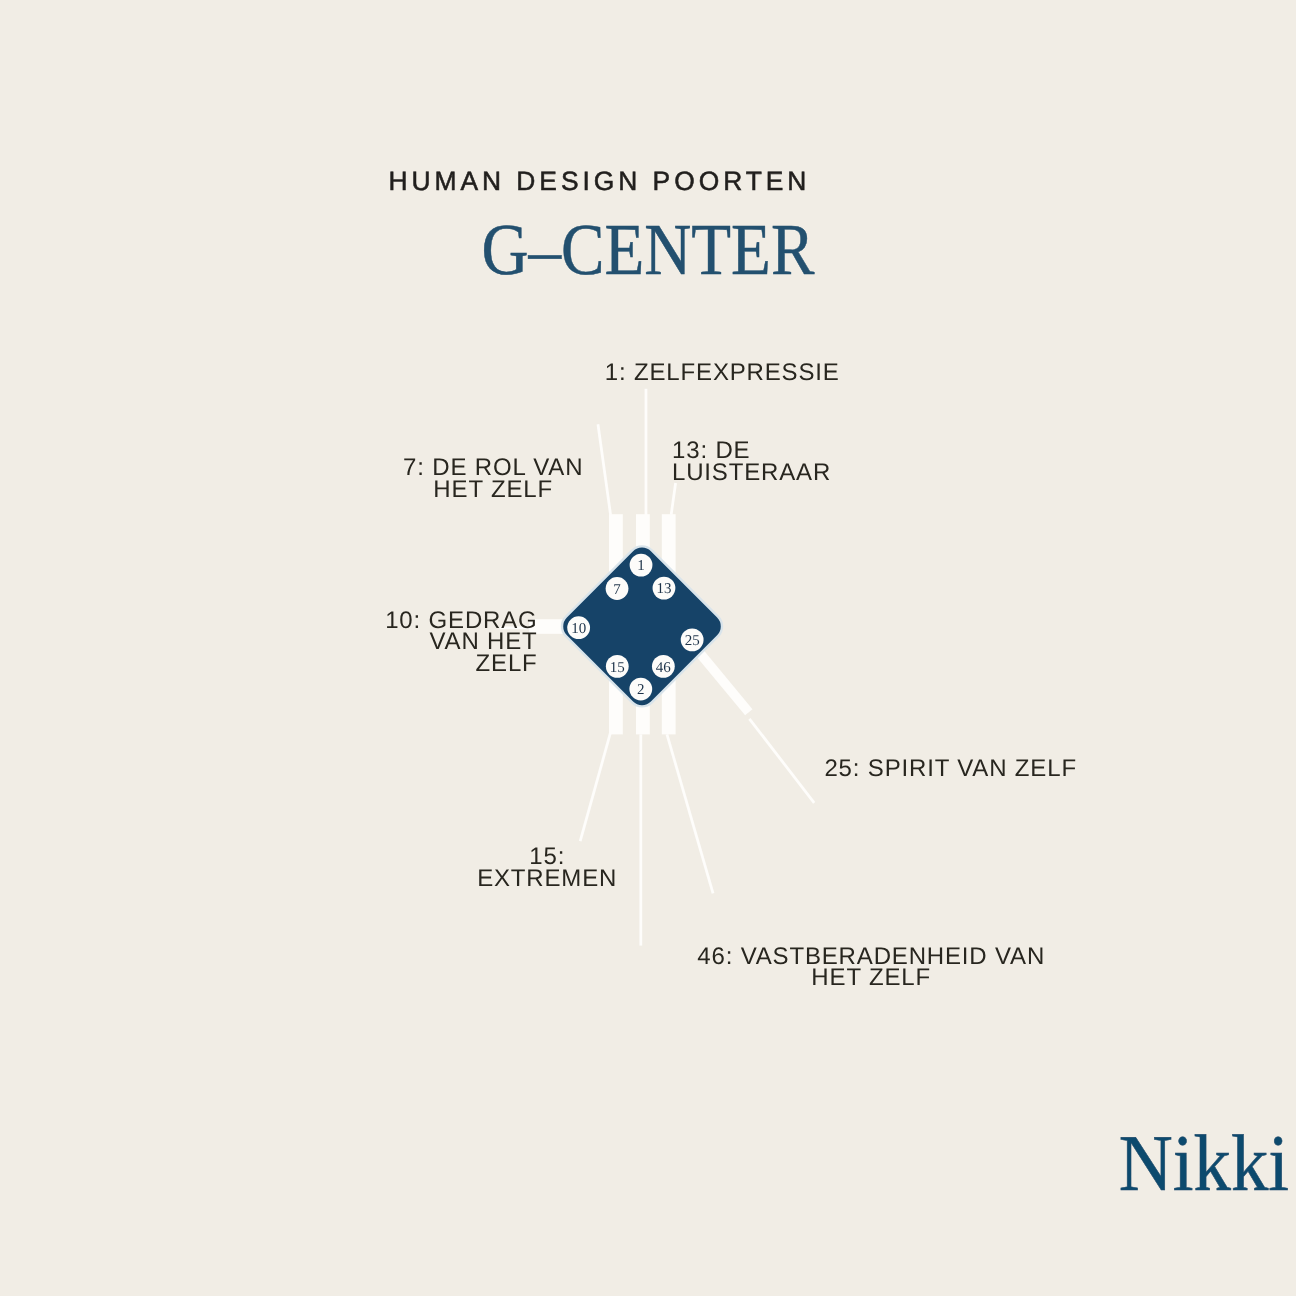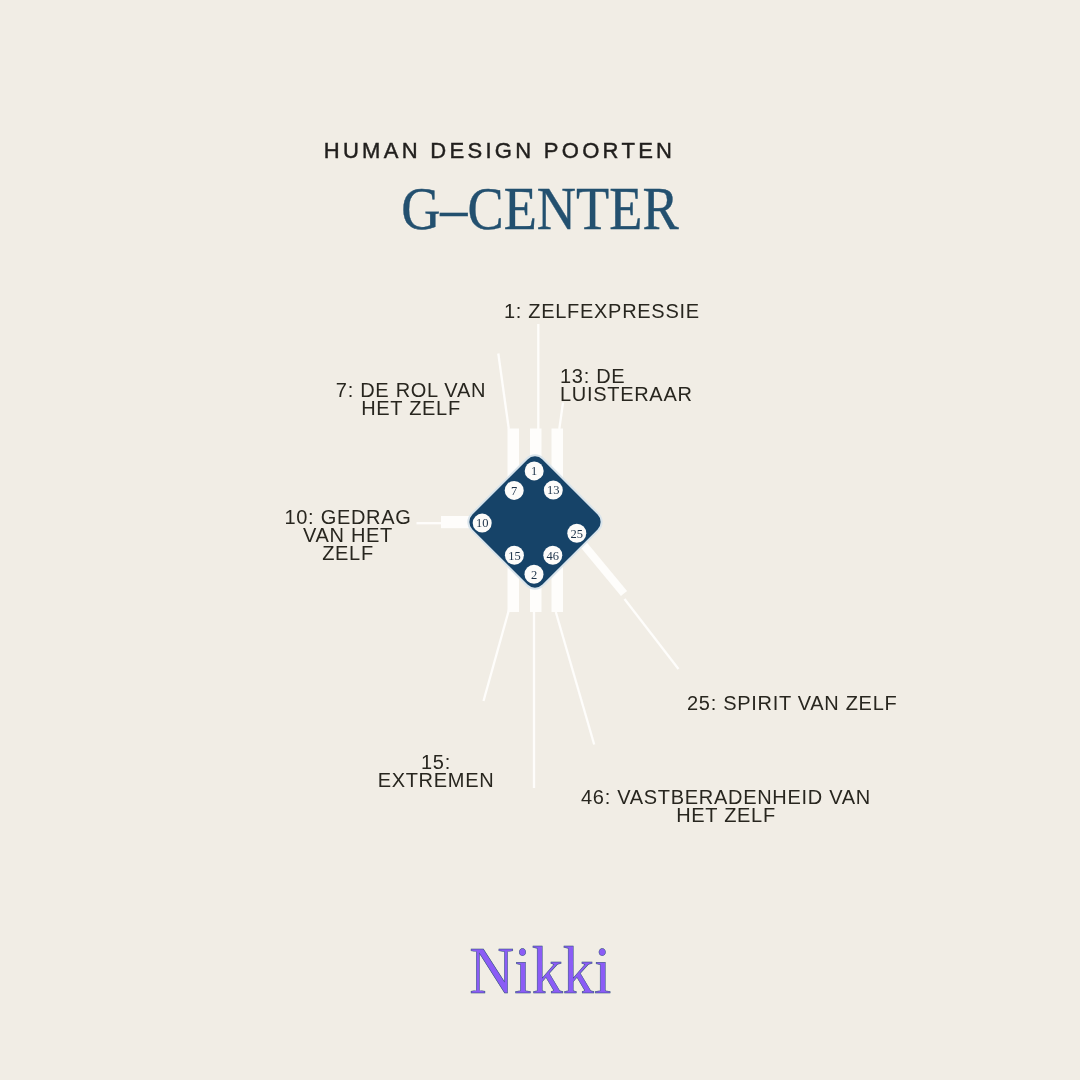--- a/index.html
+++ b/index.html
@@ -7,22 +7,22 @@
         font-family:"Liberation Sans", sans-serif;}
   .kicker{position:absolute;left:0;top:138px;width:999px;text-align:center;
           font-size:22px;letter-spacing:3.3px;color:#211f1d;font-weight:normal;
           -webkit-text-stroke:0.45px #211f1d;}
   .title{position:absolute;left:0;top:174px;width:1080px;text-align:center;
          font-family:"Liberation Serif", serif;font-size:61px;letter-spacing:0;
          color:#23506f;-webkit-text-stroke:0.4px #23506f;}
   .title span{display:inline-block;transform:scaleX(0.89);transform-origin:50% 50%;}
   .lbl{position:absolute;font-size:20px;letter-spacing:0.7px;color:#28261f;line-height:18px;}
   .ctr{text-align:center;}
-  .logo{position:absolute;left:0;top:932px;width:1080px;text-align:center;
-        font-family:"Liberation Serif", serif;font-size:67px;color:#8b5cf6;
+  .logo{position:absolute;left:0;top:932px;width:1080px;text-align:right;
+        font-family:"Liberation Serif", serif;font-size:67px;color:#0c4a6e;
         -webkit-text-stroke:0.5px #274f6e;}
   .logo span{display:inline-block;transform:scaleX(0.93);transform-origin:50% 50%;}
 </style>
 </head>
 <body>
 <div class="page">
 
   <div class="kicker">HUMAN DESIGN POORTEN</div>
 
   <div class="title"><span>G–CENTER</span></div>
@@ -103,23 +103,23 @@
        <text x="534" y="578.5" font-family="Liberation Serif, serif" font-size="12.5" fill="#1e3349" text-anchor="middle">2</text>
       </g>
   </svg>
 
   <div class="lbl" style="left:504px;top:302px;white-space:nowrap;">1: ZELFEXPRESSIE</div>
 
   <div class="lbl ctr" style="left:311px;top:343px;width:200px;margin-top:38px;">7: DE ROL VAN<br>HET ZELF</div>
 
   <div class="lbl" style="left:560px;top:367px;">13: DE<br>LUISTERAAR</div>
 
-  <div class="lbl ctr" style="left:248px;top:508px;width:200px;">10: GEDRAG<br>VAN HET<br>ZELF</div>
+  <div class="lbl ctr" style="left:248px;top:508px;width:200px;text-align:right;">10: GEDRAG<br>VAN HET<br>ZELF</div>
 
-  <div class="lbl" style="left:687px;top:694px;white-space:nowrap;">25: SPIRIT VAN ZELF</div>
+  <div class="lbl" style="left:687px;top:632px;white-space:nowrap;">25: SPIRIT VAN ZELF</div>
 
-  <div class="lbl ctr" style="left:336px;top:705px;width:200px;margin-top:48px;">15:<br>EXTREMEN</div>
+  <div class="lbl ctr" style="left:356px;top:705px;width:200px;">15:<br>EXTREMEN</div>
 
   <div class="lbl ctr" style="left:576px;top:788px;width:300px;">46: VASTBERADENHEID VAN<br>HET ZELF</div>
 
 
   <div class="logo"><span>Nikki</span></div>
 </div>
 
 </body></html>

